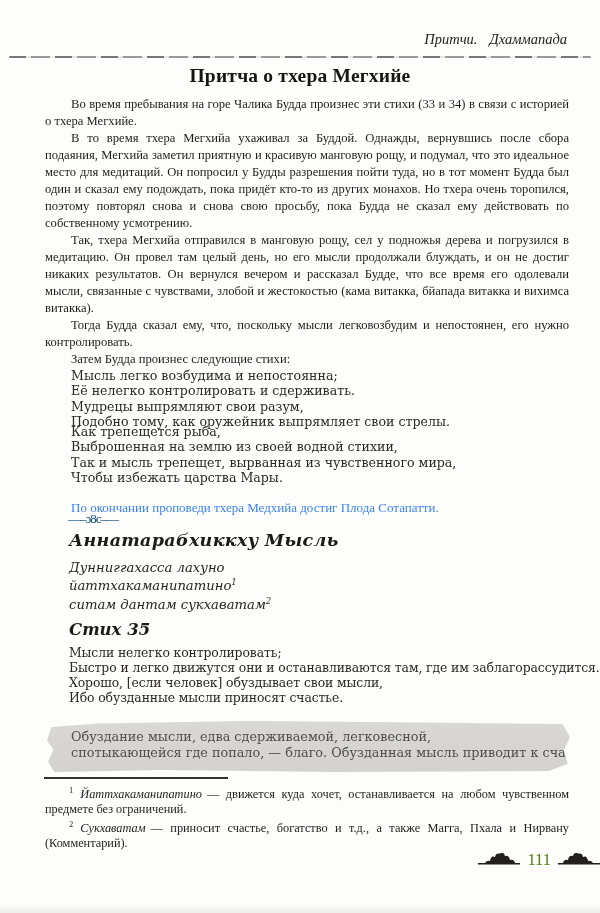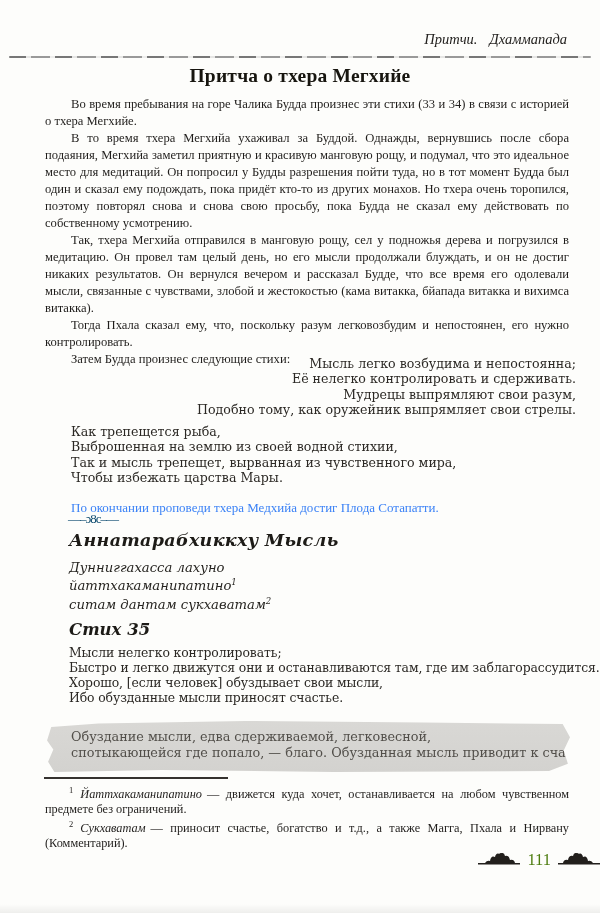--- a/index.html
+++ b/index.html
@@ -42,21 +42,21 @@
     hyphens:none;color:#201e1c;
   }
   .body-flow p{margin:0;text-indent:26px;}
   
   .verse{
     position:absolute;left:71px;width:505px;
     font-family:"DejaVu Serif", serif;
     font-size:12.6px;line-height:15.3px;color:#2b2824;
     white-space:nowrap;
   }
-  .verse1{top:356px;text-align:right;}
+  .verse1{top:368px;}
   .verse2{top:424px;}
   .conclusion{
     position:absolute;top:487px;left:45px;width:524px;
     font-size:13px;text-indent:26px;color:#3b82f6;
   }
   
   .divider{
     position:absolute;top:511px;left:68px;
     font-size:13px;font-weight:normal;color:#0c4a6e;letter-spacing:-1px;
   }
@@ -124,21 +124,21 @@
     <span>Дхаммапада</span>
   </div>
   <div class="header-rule"></div>
 
   <div class="title">Притча о тхера Мегхийе</div>
 
   <div class="body-flow">
     <p>Во время пребывания на горе Чалика Будда произнес эти стихи (33 и 34) в связи с историей о тхера Мегхийе.</p>
     <p>В то время тхера Мегхийа ухаживал за Буддой. Однажды, вернувшись после сбора подаяния, Мегхийа заметил приятную и красивую манговую рощу, и подумал, что это идеальное место для медитаций. Он попросил у Будды разрешения пойти туда, но в тот момент Будда был один и сказал ему подождать, пока придёт кто-то из других монахов. Но тхера очень торопился, поэтому повторял снова и снова свою просьбу, пока Будда не сказал ему действовать по собственному усмотрению.</p>
     <p>Так, тхера Мегхийа отправился в манговую рощу, сел у подножья дерева и погрузился в медитацию. Он провел там целый день, но его мысли продолжали блуждать, и он не достиг никаких результатов. Он вернулся вечером и рассказал Будде, что все время его одолевали мысли, связанные с чувствами, злобой и жестокостью (кама витакка, бйапада витакка и вихимса витакка).</p>
-    <p>Тогда Пхала сказал ему, что, поскольку разум легковозбудим и непостоянен, его нужно контролировать.</p>
+    <p>Тогда Будда сказал ему, что, поскольку мысли легковозбудим и непостоянен, его нужно контролировать.</p>
     <p>Затем Будда произнес следующие стихи:</p>
   </div>
 
   <div class="verse verse1">
     <div>Мысль легко возбудима и непостоянна;</div>
     <div>Её нелегко контролировать и сдерживать.</div>
     <div>Мудрецы выпрямляют свои разум,</div>
     <div>Подобно тому, как оружейник выпрямляет свои стрелы.</div>
   </div>
 

